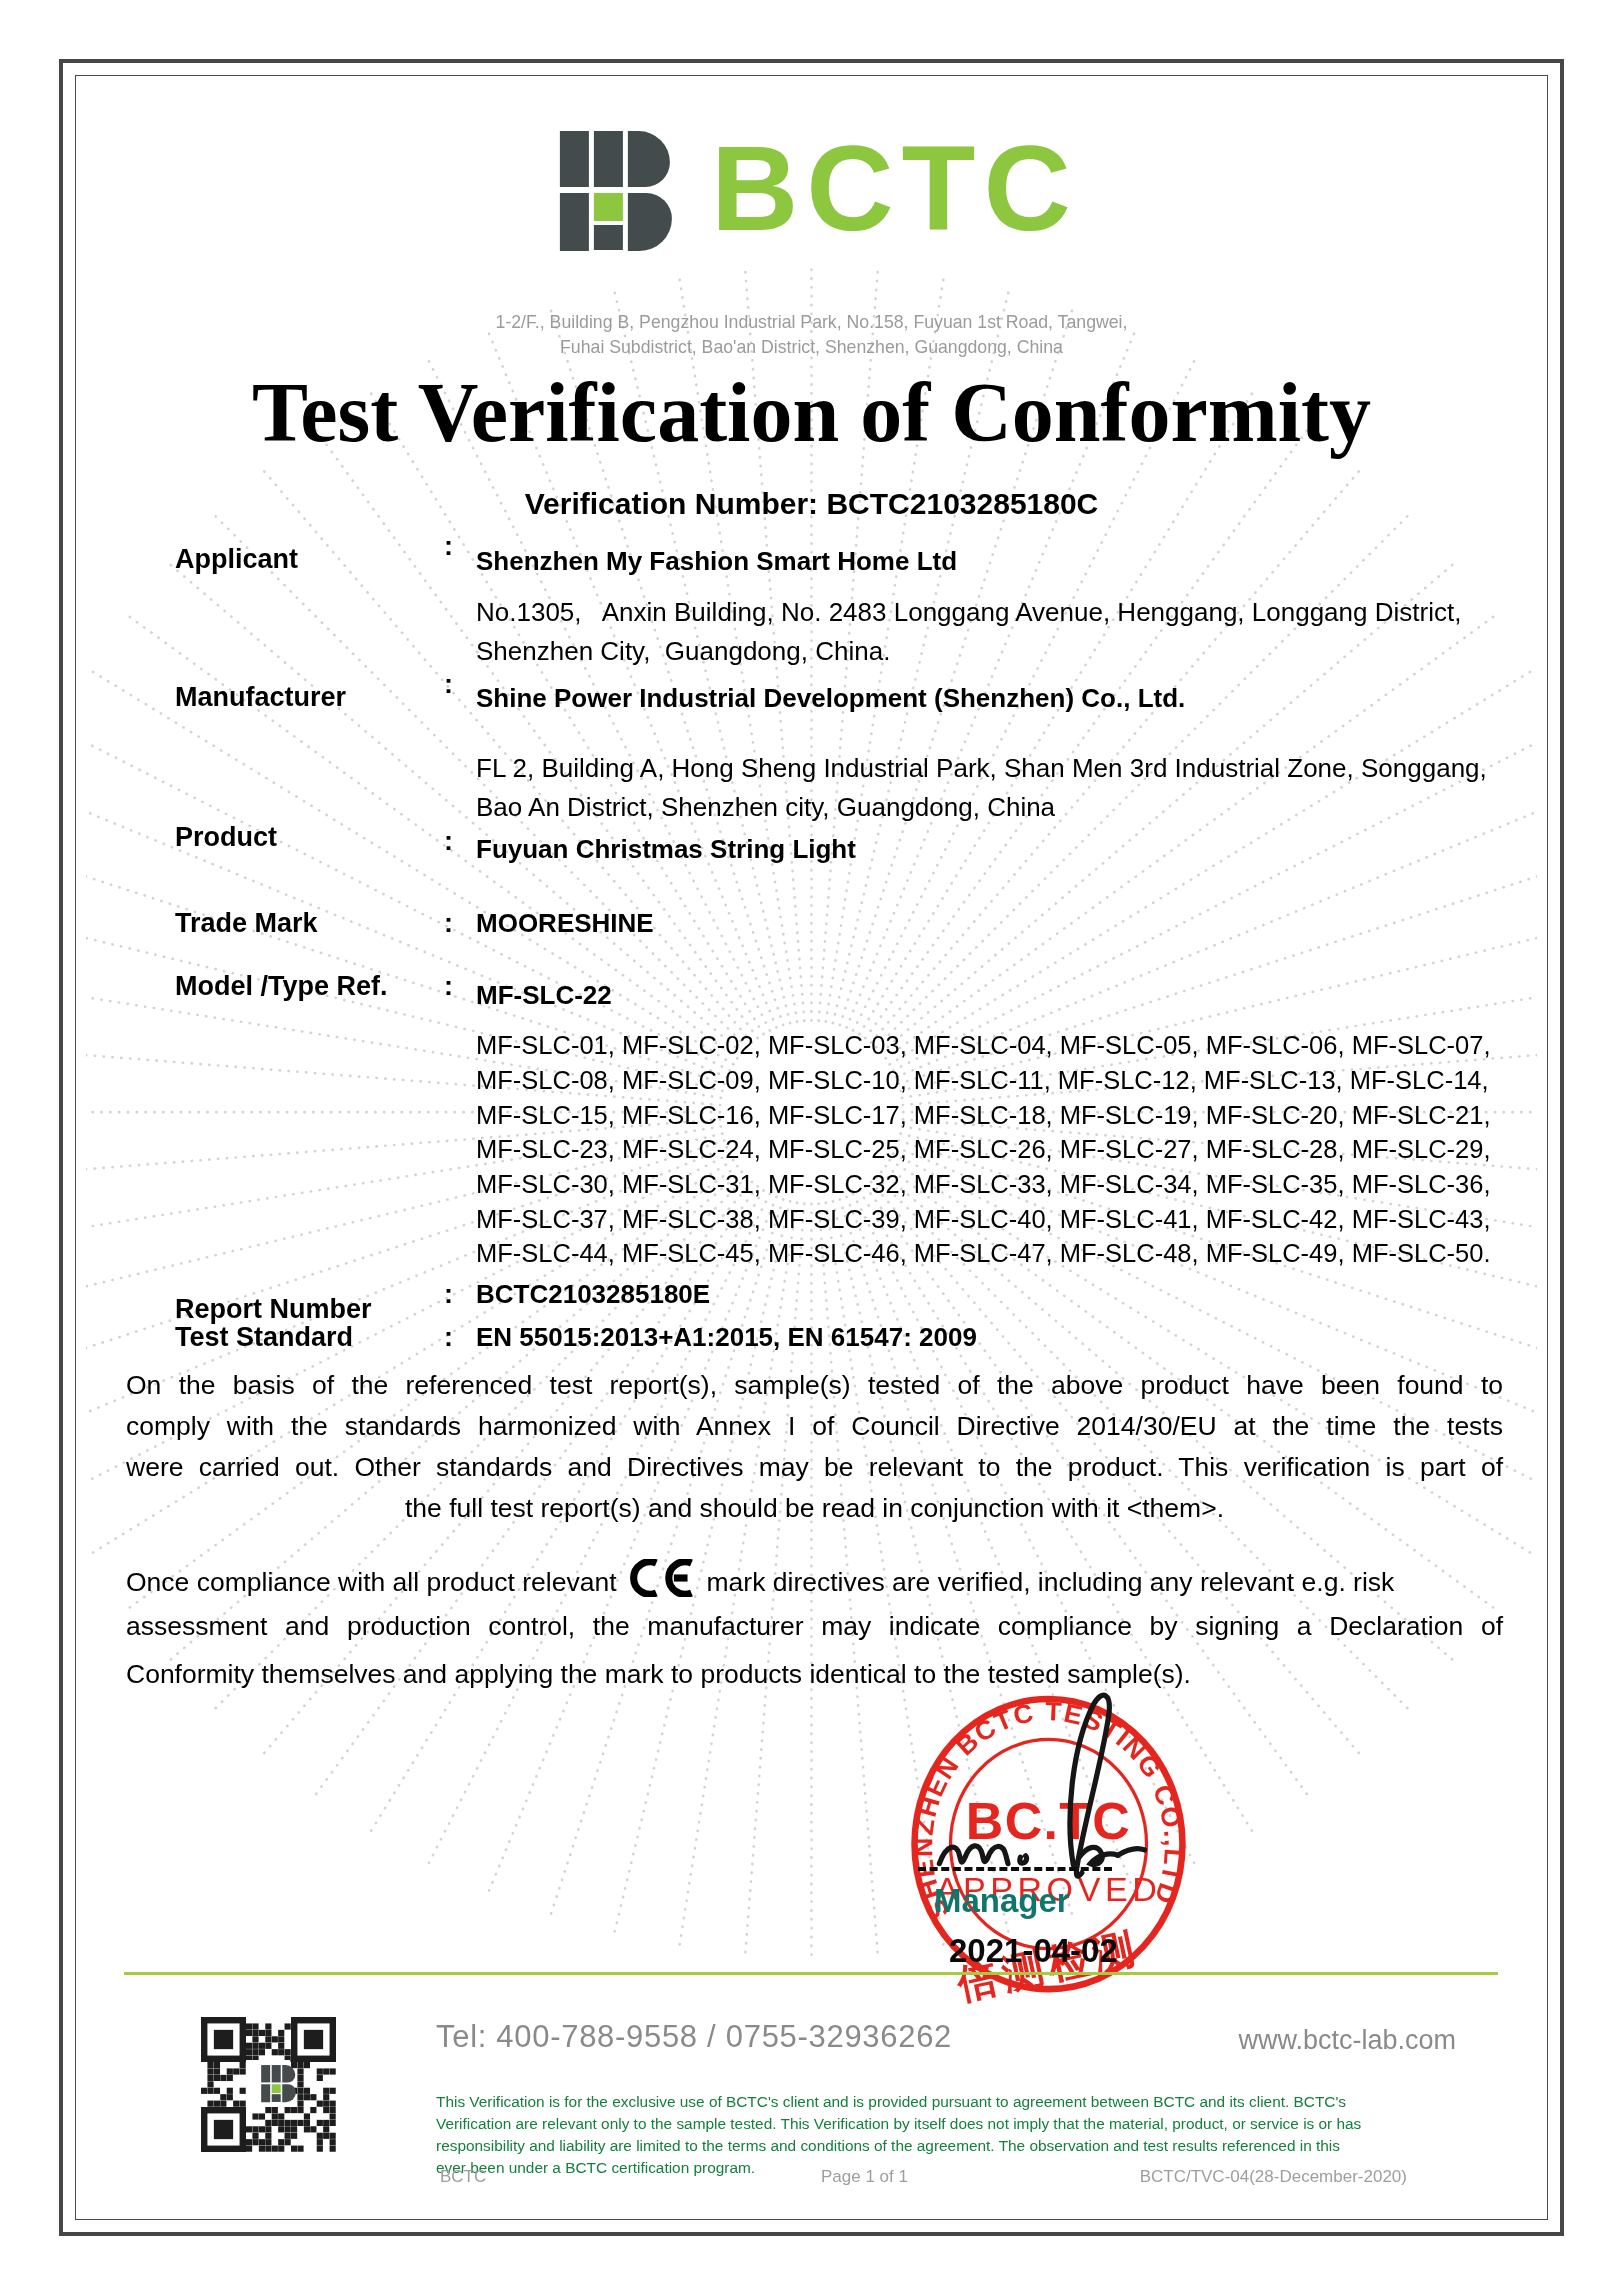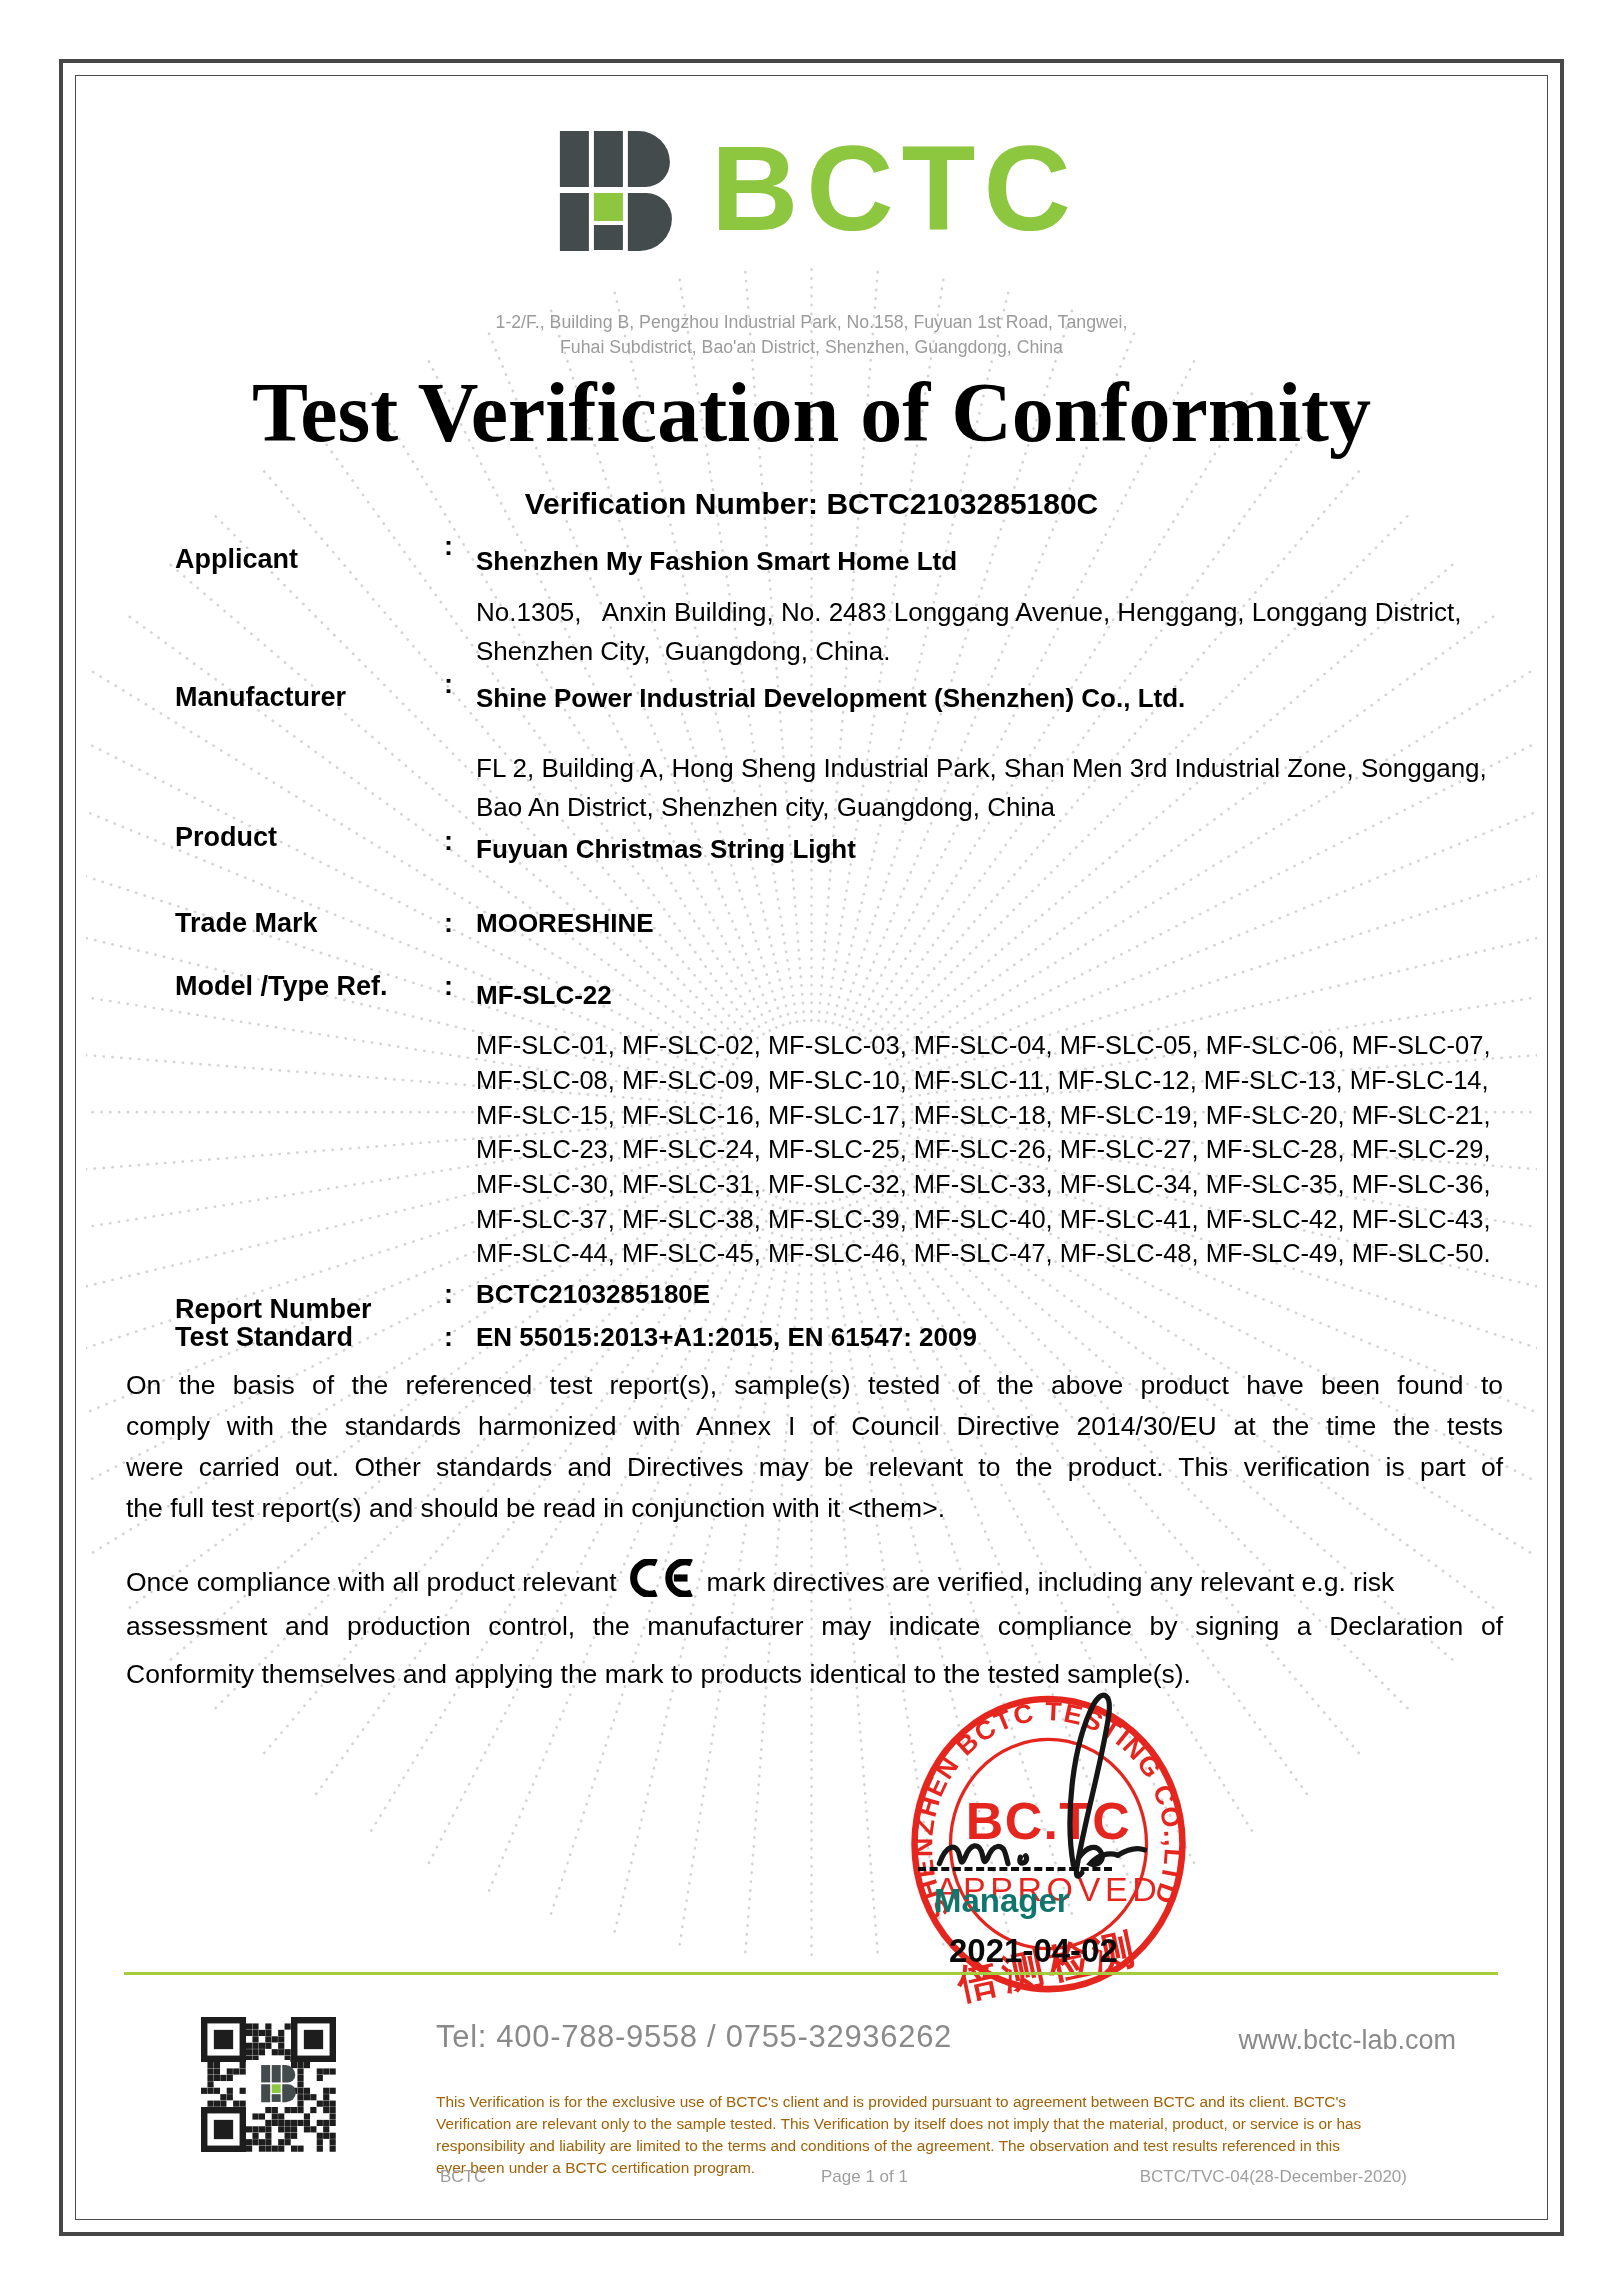--- a/index.html
+++ b/index.html
@@ -35,21 +35,21 @@
   .vnum{position:absolute;left:0;right:0;top:487px;text-align:center;font-size:30px;font-weight:bold;}
 
   .flabel{font-size:27px;font-weight:bold;white-space:nowrap;}
   .fcolon{font-size:27px;font-weight:bold;}
   .fval{font-size:26px;font-weight:bold;white-space:pre;}
   .faddr{font-size:26px;font-weight:normal;white-space:pre;}
   .mline{font-size:25.5px;white-space:pre;}
 
   .jpara{position:absolute;left:126px;width:1377px;font-size:26.5px;line-height:41px;}
   .jline{text-align:justify;text-align-last:justify;}
-  .jline-last{text-align:left;}
+  .jline-last{text-align:center;}
   .p2line{position:absolute;left:126px;width:1377px;font-size:26.5px;}
   .ce{display:inline-block;vertical-align:-6.5px;margin:0 10.5px;}
 
   
   .stamp{position:absolute;left:908px;top:1692px;width:281px;height:308px;}
   .stamp-center{position:absolute;left:0;width:100%;text-align:center;color:#e5261f;}
   .stamp-bctc{top:99px;font-size:52px;font-weight:bold;letter-spacing:1.3px;}
   .stamp-approved{top:178px;font-size:34px;letter-spacing:4.6px;font-weight:normal;}
   .stamp-cn{top:247px;font-size:41px;font-weight:bold;letter-spacing:5.2px;
             transform:rotate(-12deg);}
@@ -60,21 +60,21 @@
   .green-line{position:absolute;left:124px;top:1972px;width:1374px;height:3.3px;background:#a6cc3e;}
 
   .qr{position:absolute;left:201px;top:2017px;width:135px;height:135px;}
   .qr-logo-box{position:absolute;left:45px;top:43px;width:44px;height:47px;background:#fff;
                display:flex;align-items:center;justify-content:center;}
   .qr-logo-box .bicon{transform:scale(0.31);transform-origin:center center;}
 
   .tel{position:absolute;left:436px;top:2019px;font-size:31px;color:#8a8a8a;letter-spacing:0.7px;}
   .web{position:absolute;right:167px;top:2025px;font-size:27px;color:#8a8a8a;}
   .disclaimer{position:absolute;left:436px;top:2091px;width:995px;font-size:15.4px;
-              line-height:22px;color:#a16207;}
+              line-height:22px;color:#15803d;}
   .foot{position:absolute;top:2167px;font-size:17px;color:#9e9e9e;}
   .foot-left{left:440px;}
   .foot-center{left:821px;}
   .foot-right{right:216px;}
 </style>
 </head>
 <body>
 
 <div class="page">
 

